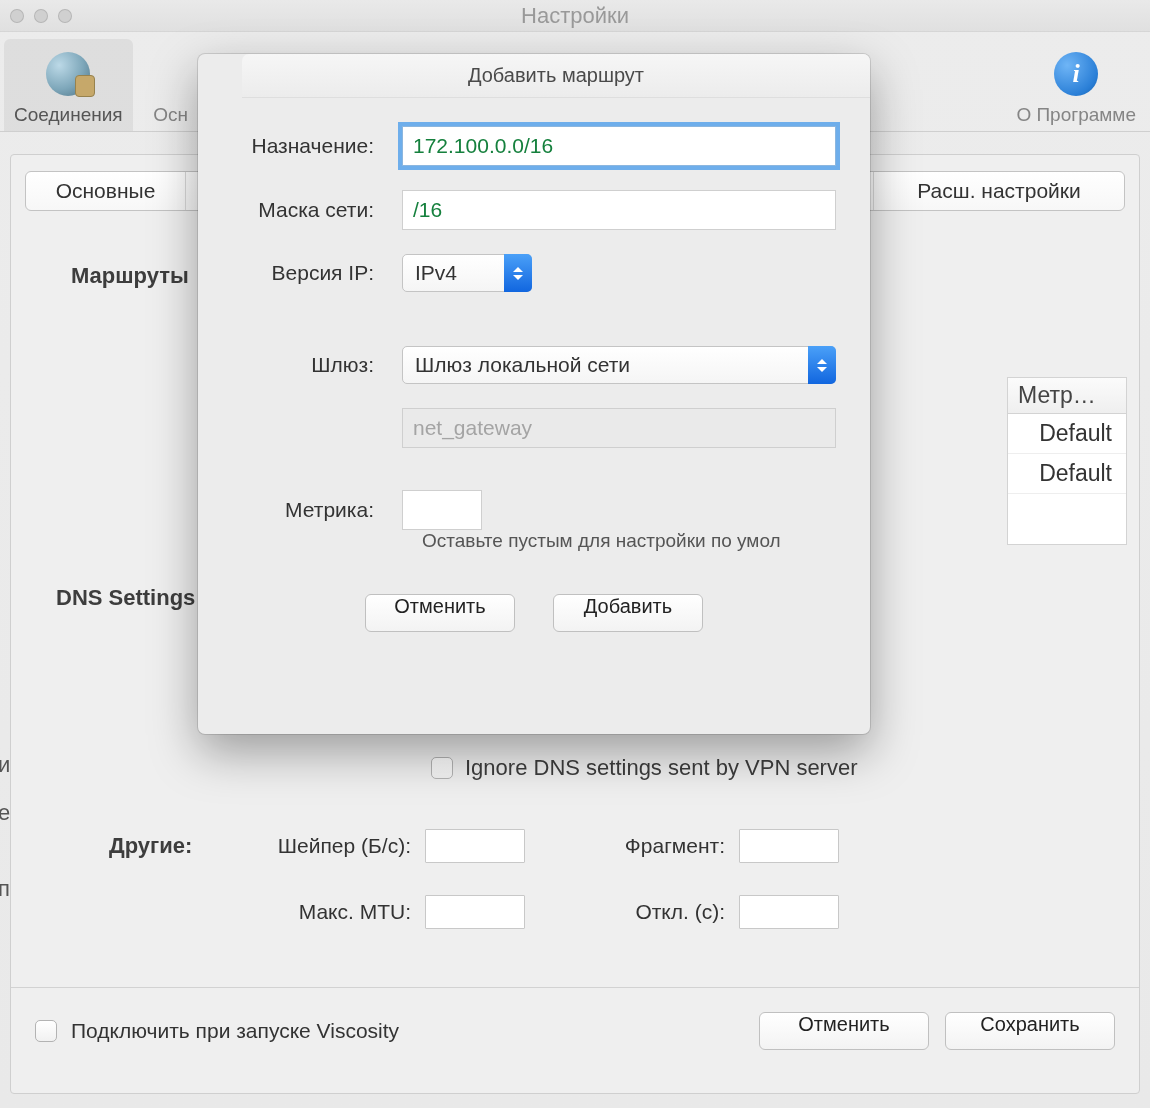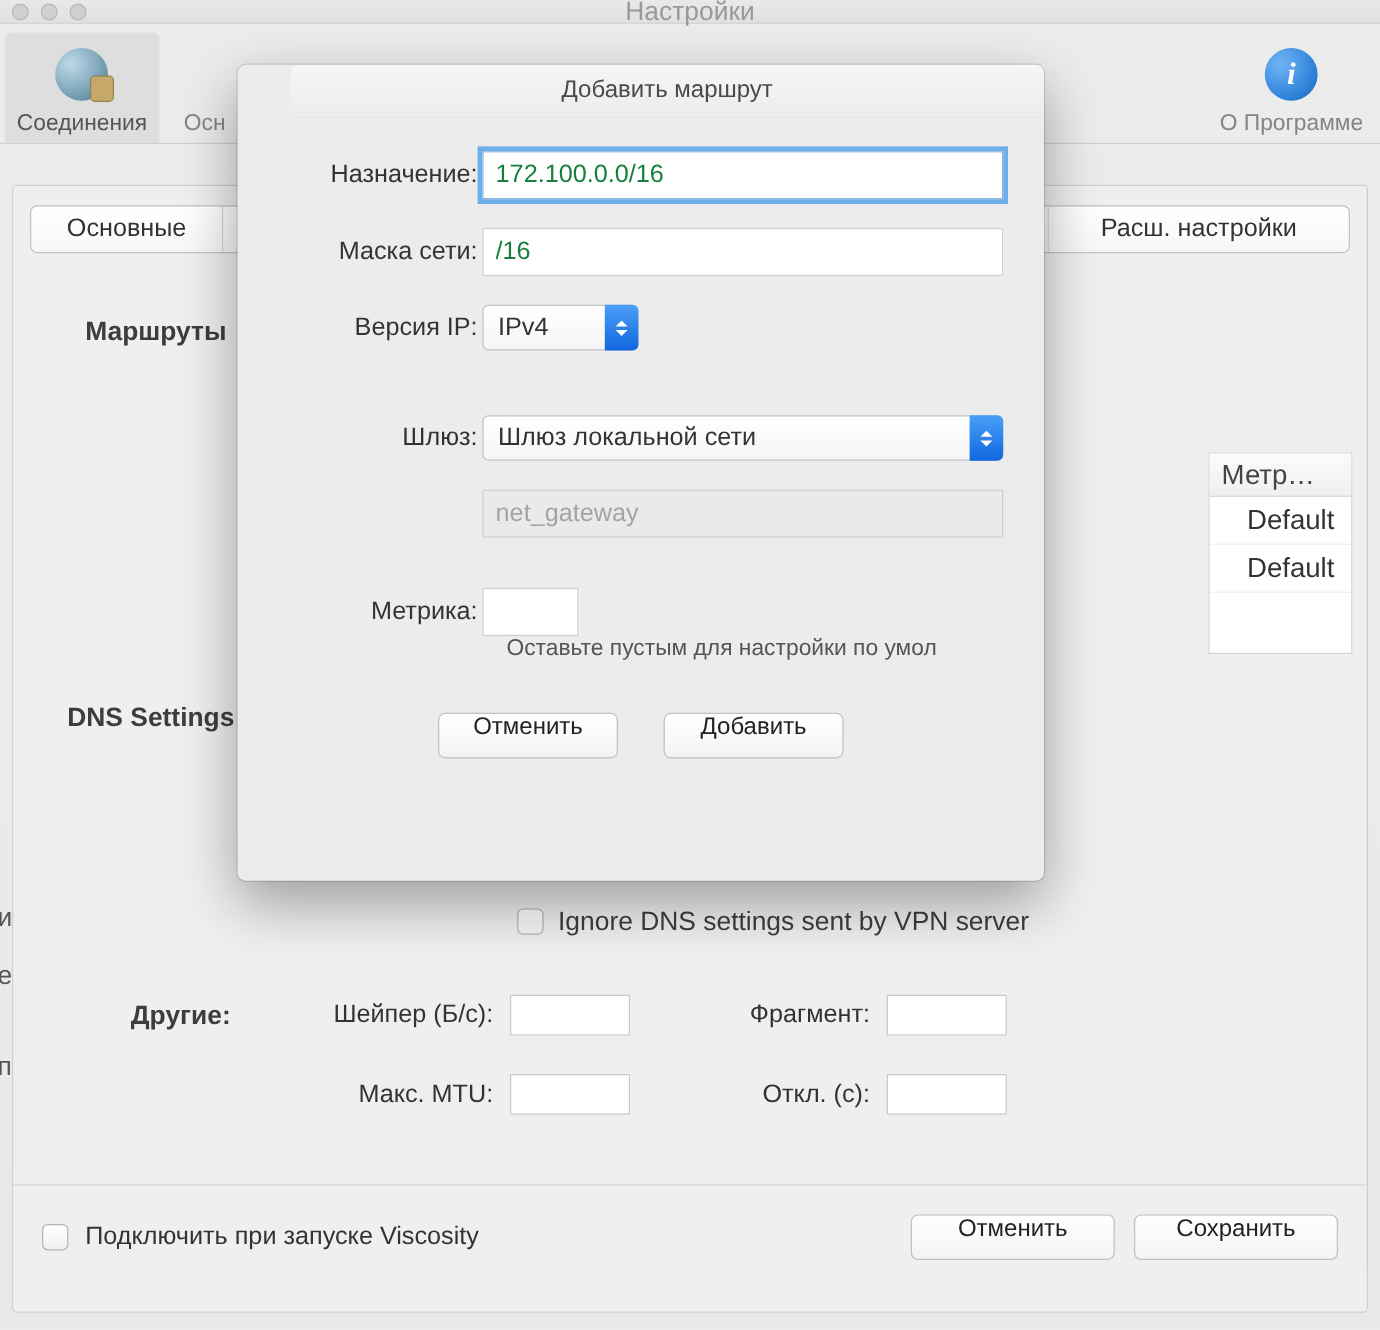--- a/index.html
+++ b/index.html
@@ -15,21 +15,21 @@
     position: relative;
   }
 
   
   .parent-window {
     position: absolute;
     top: 0; left: 0; width: 100%; height: 100%;
     background: linear-gradient(#ececec, #e9e9e9);
   }
   .parent-titlebar {
-    height: 20px;
+    height: 32px;
     display: flex;
     align-items: center;
     padding: 0 10px;
     background: linear-gradient(#e9e9e9, #e0e0e0);
     border-bottom: 1px solid rgba(0,0,0,0.08);
   }
   .traffic-lights { display: flex; gap: 10px; }
   .traffic-dot {
     width: 14px; height: 14px; border-radius: 50%;
     background: #d0d0d0; border: 1px solid rgba(0,0,0,0.12);
@@ -188,21 +188,21 @@
     border-radius:7px 7px 0 0;
     margin-left:44px;
   }
   .form{
     padding: 28px 34px 10px 18px;
   }
   .form-row{
     display:flex; align-items:center; margin-bottom: 24px;
   }
   .form-label{
-    width: 186px; text-align:right; padding-right: 4px; font-size:21px; color:#333;
+    width: 186px; text-align:right; padding-right: 28px; font-size:21px; color:#333;
   }
   .field-wrap{flex:1;}
   .text-field{
     width:100%; height:40px; border:1px solid #cfcfcf; background:#fff;
     padding:0 10px; font-size:21px; color:#15803d;
   }
   .text-field.focus{
     outline: none;
     box-shadow: 0 0 0 4px rgba(96,167,235,0.9);
     border-color:#8bb6df;

